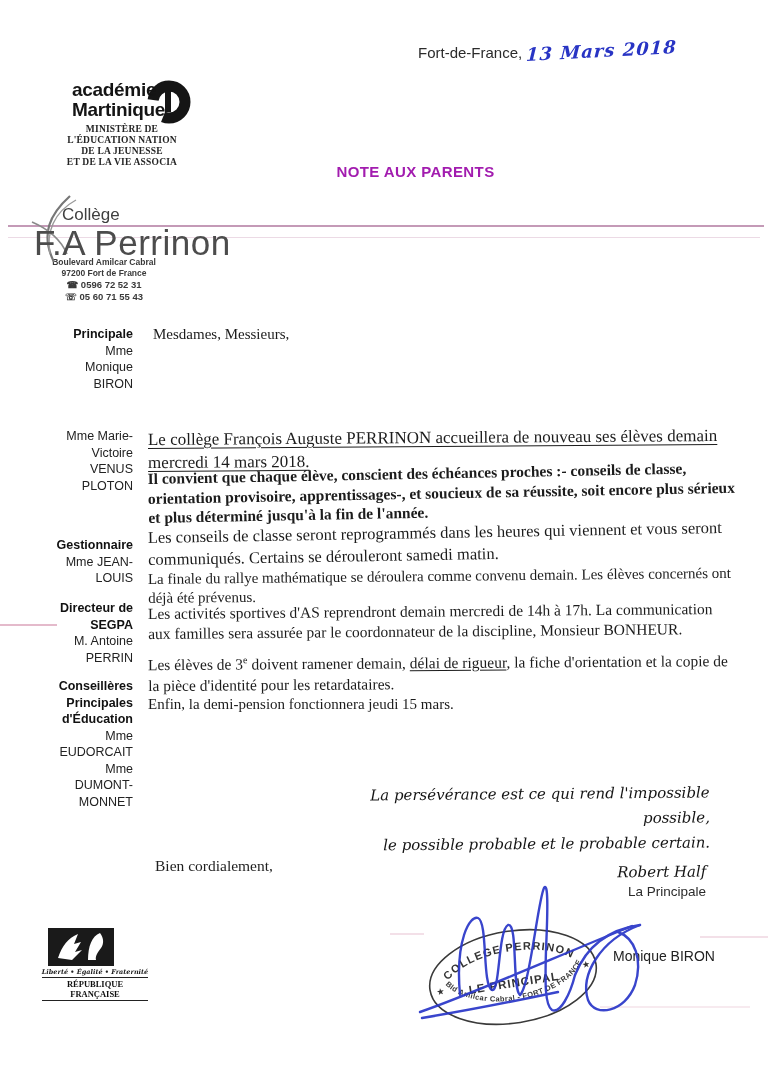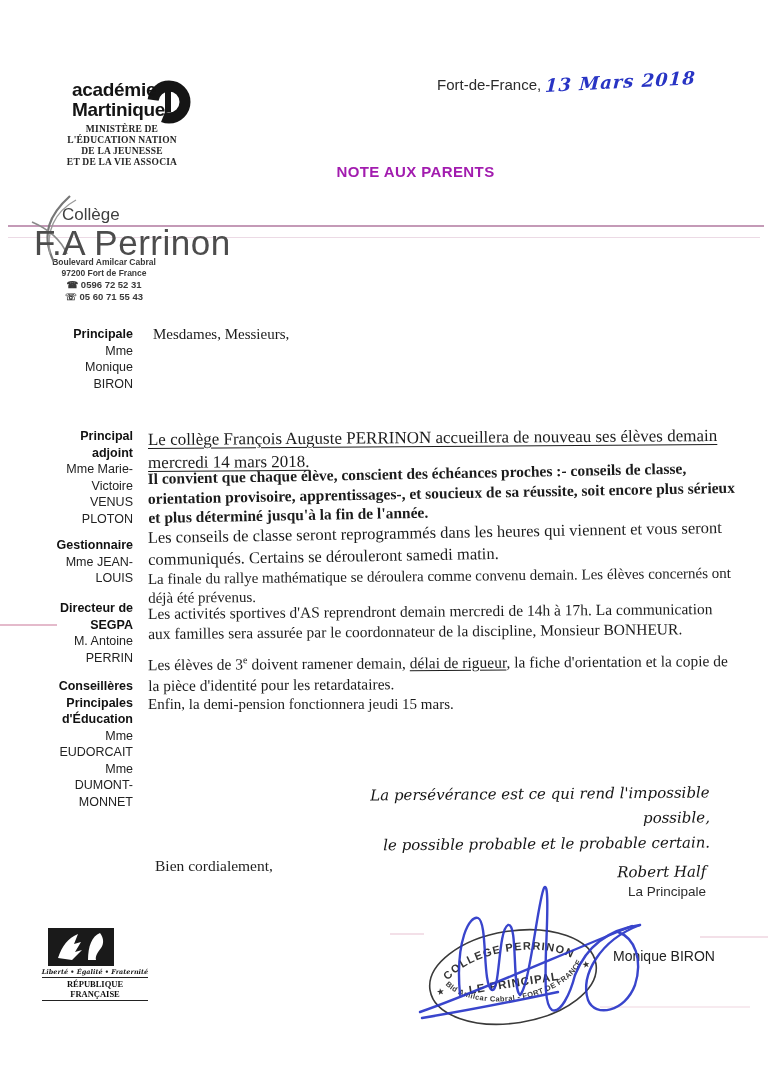--- a/index.html
+++ b/index.html
@@ -3,21 +3,21 @@
 <meta charset="utf-8">
 <style>
   html,body{margin:0;padding:0;background:#e8e8e8;}
   .page{
     position:relative;width:768px;height:1086px;margin:0 auto;
     background:#ffffff;overflow:hidden;
     font-family:"Liberation Serif",serif;color:#1f1f1f;
   }
   .abs{position:absolute;}
   
-  .date-row{top:38px;left:437px;display:flex;align-items:center;margin-top:32px;}
+  .date-row{top:38px;left:418px;display:flex;align-items:flex-end;}
   .date-place{font-family:"Liberation Sans",sans-serif;font-size:15px;color:#2b2b2b;padding-top:6px;}
   .date-hand{font-family:"DejaVu Serif",serif;font-style:italic;font-size:18px;letter-spacing:1px;
     color:#2834c4;transform:rotate(-3deg) skewX(-6deg);margin-left:4px;font-weight:600;}
   .acad-text{top:80px;left:72px;font-family:"Liberation Sans",sans-serif;font-weight:700;
     font-size:19px;line-height:20px;letter-spacing:-0.3px;color:#141414;z-index:2;}
   .ministere{top:124px;left:38px;width:168px;text-align:center;
     font-family:"Liberation Serif",serif;font-weight:700;font-size:9.5px;line-height:11px;
     letter-spacing:0.2px;color:#252525;}
   .note-title{top:163px;left:298px;width:235px;text-align:center;
     font-family:"Liberation Sans",sans-serif;font-weight:700;font-size:15px;
@@ -122,24 +122,20 @@
     <div class="side-title">
         <div>Principale</div>
       </div>
     <div class="side-names">
         <div>Mme</div>
         <div>Monique</div>
         <div>BIRON</div>
       </div>
   </div>
   <div class="side-block" style="top:428px;">
-    <div class="side-title">
-        <div>Principal</div>
-        <div>adjoint</div>
-      </div>
     <div class="side-names">
         <div>Mme Marie-</div>
         <div>Victoire</div>
         <div>VENUS</div>
         <div>PLOTON</div>
       </div>
   </div>
   <div class="side-block" style="top:537px;">
     <div class="side-title">
         <div>Gestionnaire</div>

